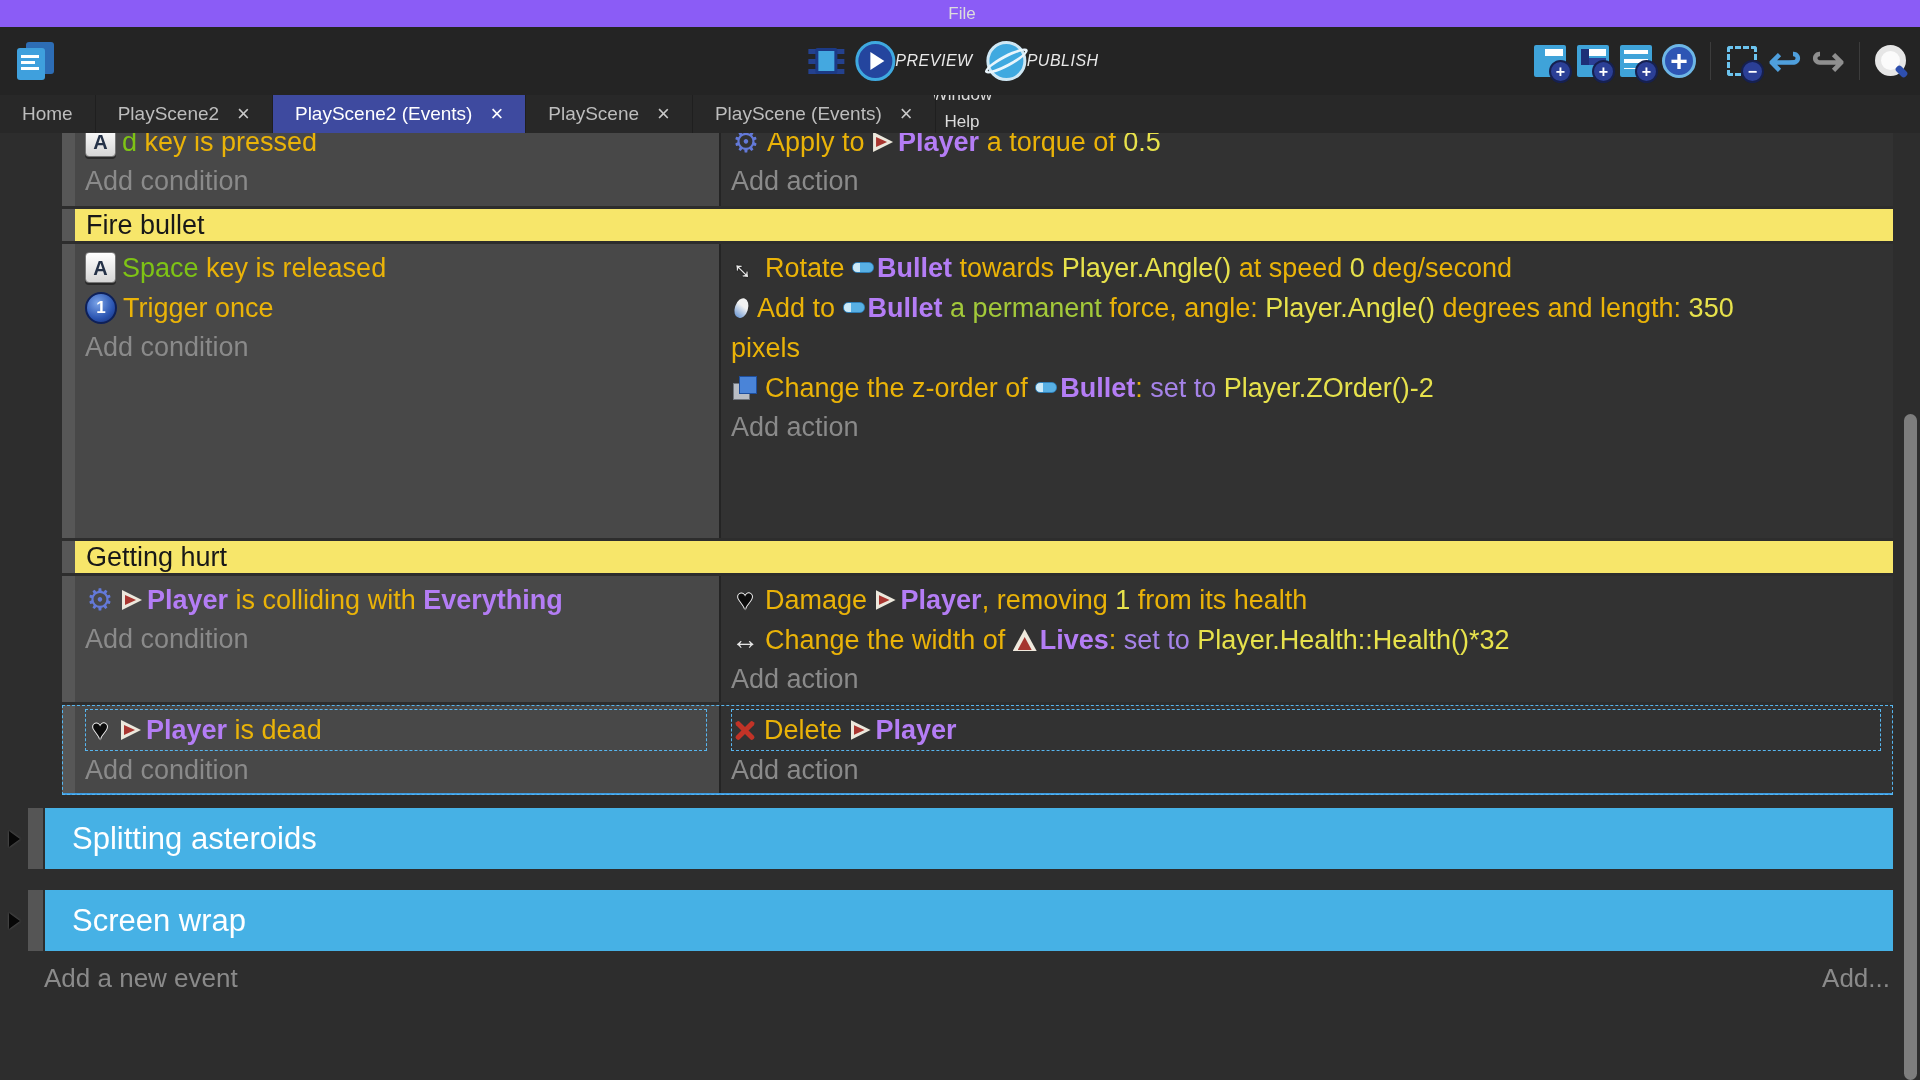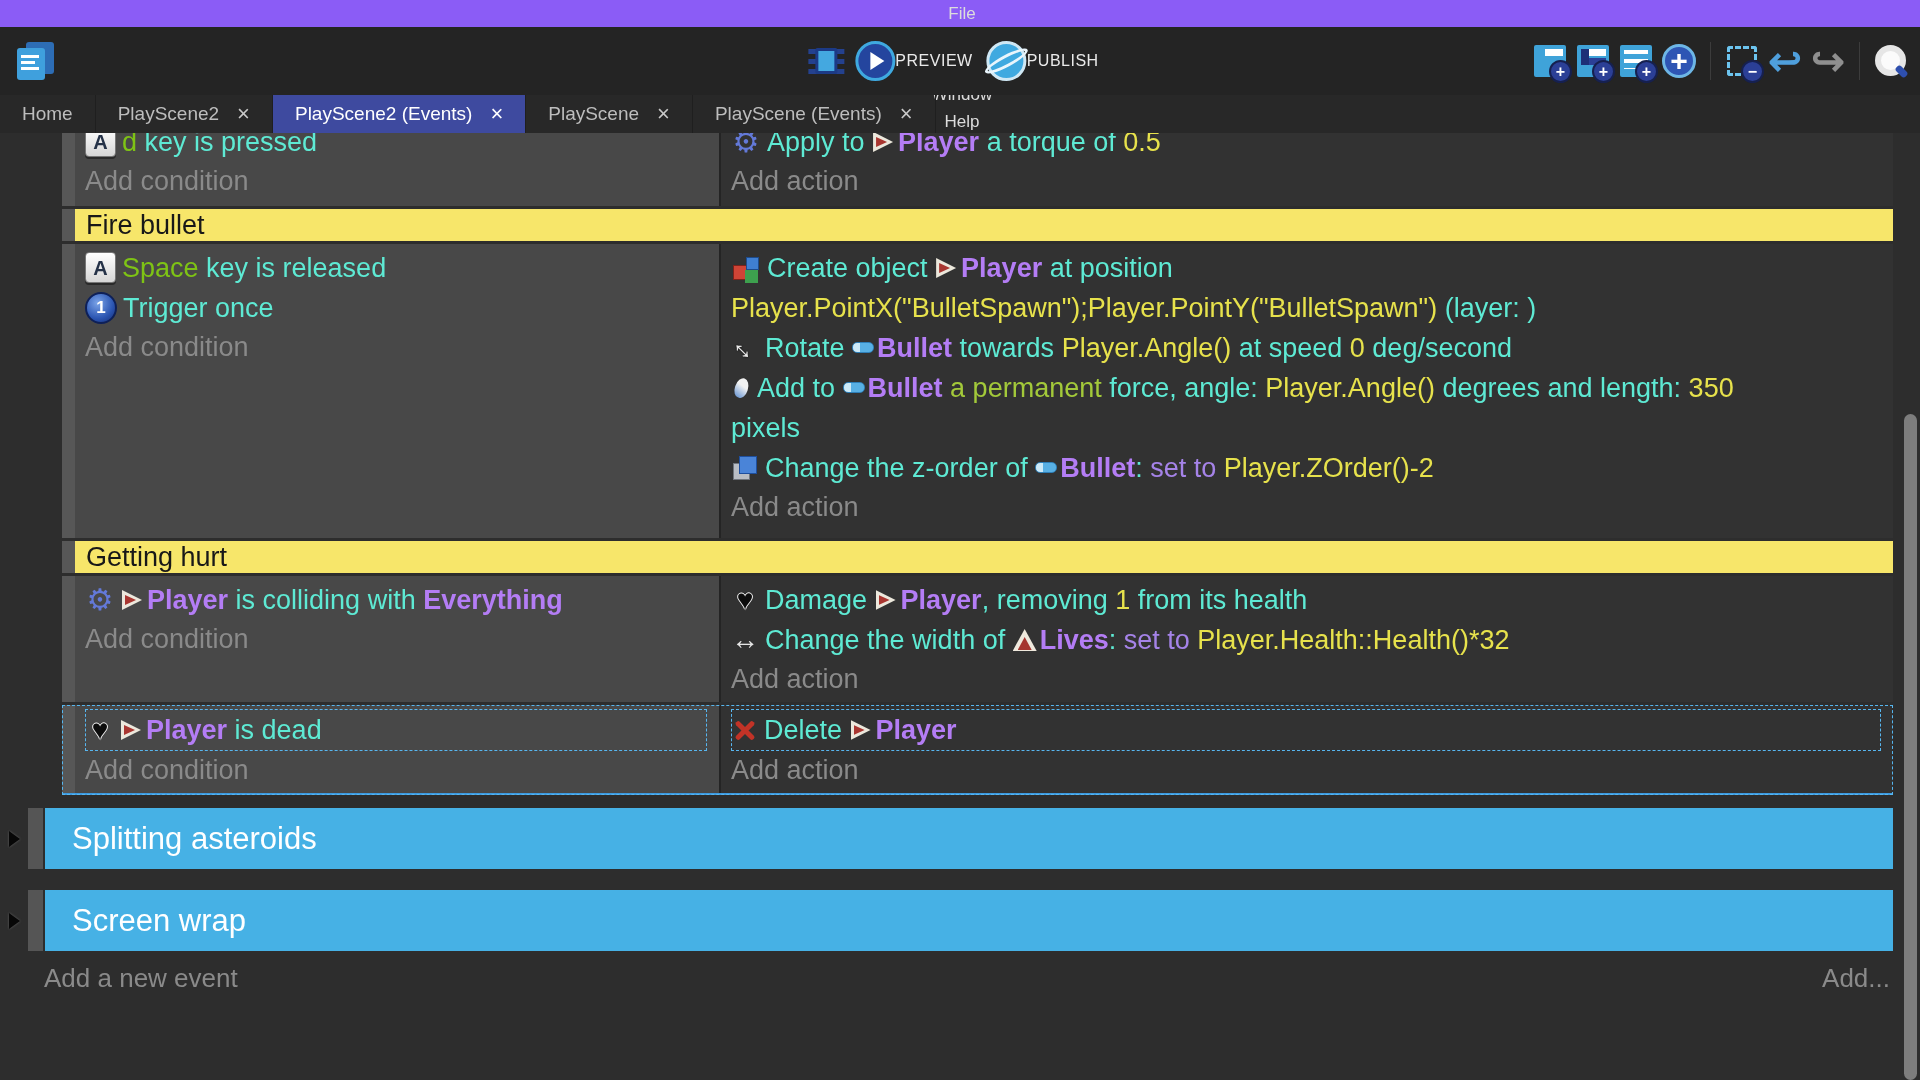--- a/index.html
+++ b/index.html
@@ -7,21 +7,21 @@
   
   .menubar{height:27px;background:#8b5cf6;display:flex;align-items:center;padding-left:4px;flex-direction:column;}
   .menubar .mi{color:#dcdcdc;font-size:17px;padding:0 14px;line-height:27px;cursor:default;}
   
   .toolbar{height:68px;background:#242424;position:relative;display:flex;align-items:center;}
   .logo{width:46px;height:46px;position:relative;margin-left:12px;}
   .logo::before{content:"";position:absolute;left:14px;top:4px;width:28px;height:32px;background:#2d6db5;border-radius:3px;}
   .logo::after{content:"";position:absolute;left:5px;top:10px;width:28px;height:32px;background:#3fa0dd;border-radius:3px;
     background-image:linear-gradient(#fff 0 0),linear-gradient(#fff 0 0),linear-gradient(#fff 0 0);
     background-size:18px 3px,14px 3px,18px 3px;background-position:4px 7px,4px 13px,4px 19px;background-repeat:no-repeat;}
-  .tb-center{position:absolute;left:50%;top:0;height:68px;transform:translateX(-50%);display:flex;align-items:center;}
+  .tb-center{position:absolute;left:50%;top:0;height:68px;transform:translateX(-50%);display:flex;align-items:center;font-style:italic;}
   .tb-right{position:absolute;right:10px;top:0;height:68px;display:flex;align-items:center;gap:5px;}
   .tb-label{color:#eaeaea;font-size:16px;letter-spacing:.5px;margin-right:14px;}
   .tbi{width:38px;height:38px;position:relative;display:inline-block;}
   .tbi-debug{margin-right:10px;}
   .tbi-debug::after{content:"";position:absolute;left:1px;right:1px;top:17px;height:5px;background:#24418e;
     box-shadow:0 -10px 0 #24418e,0 10px 0 #24418e;}
   .tbi-debug::before{content:"";position:absolute;left:8px;right:8px;top:6px;bottom:6px;background:#44a8e0;
     border:3px solid #1c3a86;border-radius:2px;z-index:1;}
   .play-icon{width:34px;height:34px;border-radius:50%;background:#24459e;border:3px solid #3fa9e0;position:relative;}
   .play-icon::before{content:"";position:absolute;left:12px;top:8px;border-left:14px solid #fff;
@@ -59,21 +59,21 @@
   .ev,.row-comment{display:flex;margin:0 27px 3px 62px;align-items:stretch;}
   .handle{width:13px;background:#575757;flex:0 0 13px;}
   .cond{width:644px;flex:0 0 644px;background:#484848;overflow:hidden;}
   .divider{width:2px;flex:0 0 2px;background:#242424;}
   .act{flex:1;background:#323232;overflow:hidden;}
   .pc{padding:4px 6px 4px 10px;}
   .clip{height:73px;overflow:hidden;}
   .clip .pc{margin-top:-15px;}
   .line,.addline{font-size:27px;line-height:40px;color:#e4e4e4;}
   .addline{color:#8a8a8a;line-height:38px;}
-  .seg-plain{color:#5eead4;text-align:center;}
+  .seg-plain{color:#eab308;text-align:center;}
   .seg-obj{color:#b47df5;font-weight:bold;}
   .seg-expr,.seg-num{color:#e7e24c;}
   .seg-key{color:#7ec315;}
   .seg-perm{color:#a3c93a;}
   .seg-setto{color:#a583e8;}
   .ev.selected{outline:1px dashed #56b6ef;outline-offset:-1px;border-bottom:2px solid #3d9ae0;}
   .ev.selected .line{border:1px dashed #58b6ef;margin-right:6px;}
   
   .row-comment .cbar{flex:1;background:#f7e66a;color:#181818;font-size:27px;display:flex;align-items:center;padding-left:11px;height:32px;}
   
@@ -228,21 +228,20 @@
         <div class="cond">
           <div class="pc">
             <div class="line"><span class="icon icon-keyboard"></span><span class="seg-key">Space</span><span class="seg-plain"> key is released</span></div>
             <div class="line"><span class="icon icon-trigger-once"></span><span class="seg-plain">Trigger once</span></div>
             <div class="addline">Add condition</div>
           </div>
         </div>
         <div class="divider"></div>
         <div class="act">
           <div class="pc">
-            <div class="line"><span class="icon icon-create"></span><span class="seg-plain">Create object </span><span class="icon icon-ship"></span><span class="seg-obj">Player</span><span class="seg-plain"> at position </span><br><span class="seg-expr">Player.PointX("BulletSpawn");Player.PointY("BulletSpawn")</span><span class="seg-plain"> (layer: )</span></div>
             <div class="line"><span class="icon icon-rotate"></span><span class="seg-plain">Rotate </span><span class="icon icon-bullet"></span><span class="seg-obj">Bullet</span><span class="seg-plain"> towards </span><span class="seg-expr">Player.Angle()</span><span class="seg-plain"> at speed </span><span class="seg-num">0</span><span class="seg-plain"> deg/second</span></div>
             <div class="line"><span class="icon icon-force"></span><span class="seg-plain">Add to </span><span class="icon icon-bullet"></span><span class="seg-obj">Bullet</span><span class="seg-plain"> </span><span class="seg-perm">a permanent</span><span class="seg-plain"> force, angle: </span><span class="seg-expr">Player.Angle()</span><span class="seg-plain"> degrees and length: </span><span class="seg-num">350</span><br><span class="seg-plain">pixels</span></div>
             <div class="line"><span class="icon icon-zorder"></span><span class="seg-plain">Change the z-order of </span><span class="icon icon-bullet"></span><span class="seg-obj">Bullet</span><span class="seg-plain">: </span><span class="seg-setto">set to </span><span class="seg-expr">Player.ZOrder()-2</span></div>
             <div class="addline">Add action</div>
           </div>
         </div>
       </div>
       <div class="row-comment">
         <div class="handle"></div>
         <div class="cbar">Getting hurt</div>

